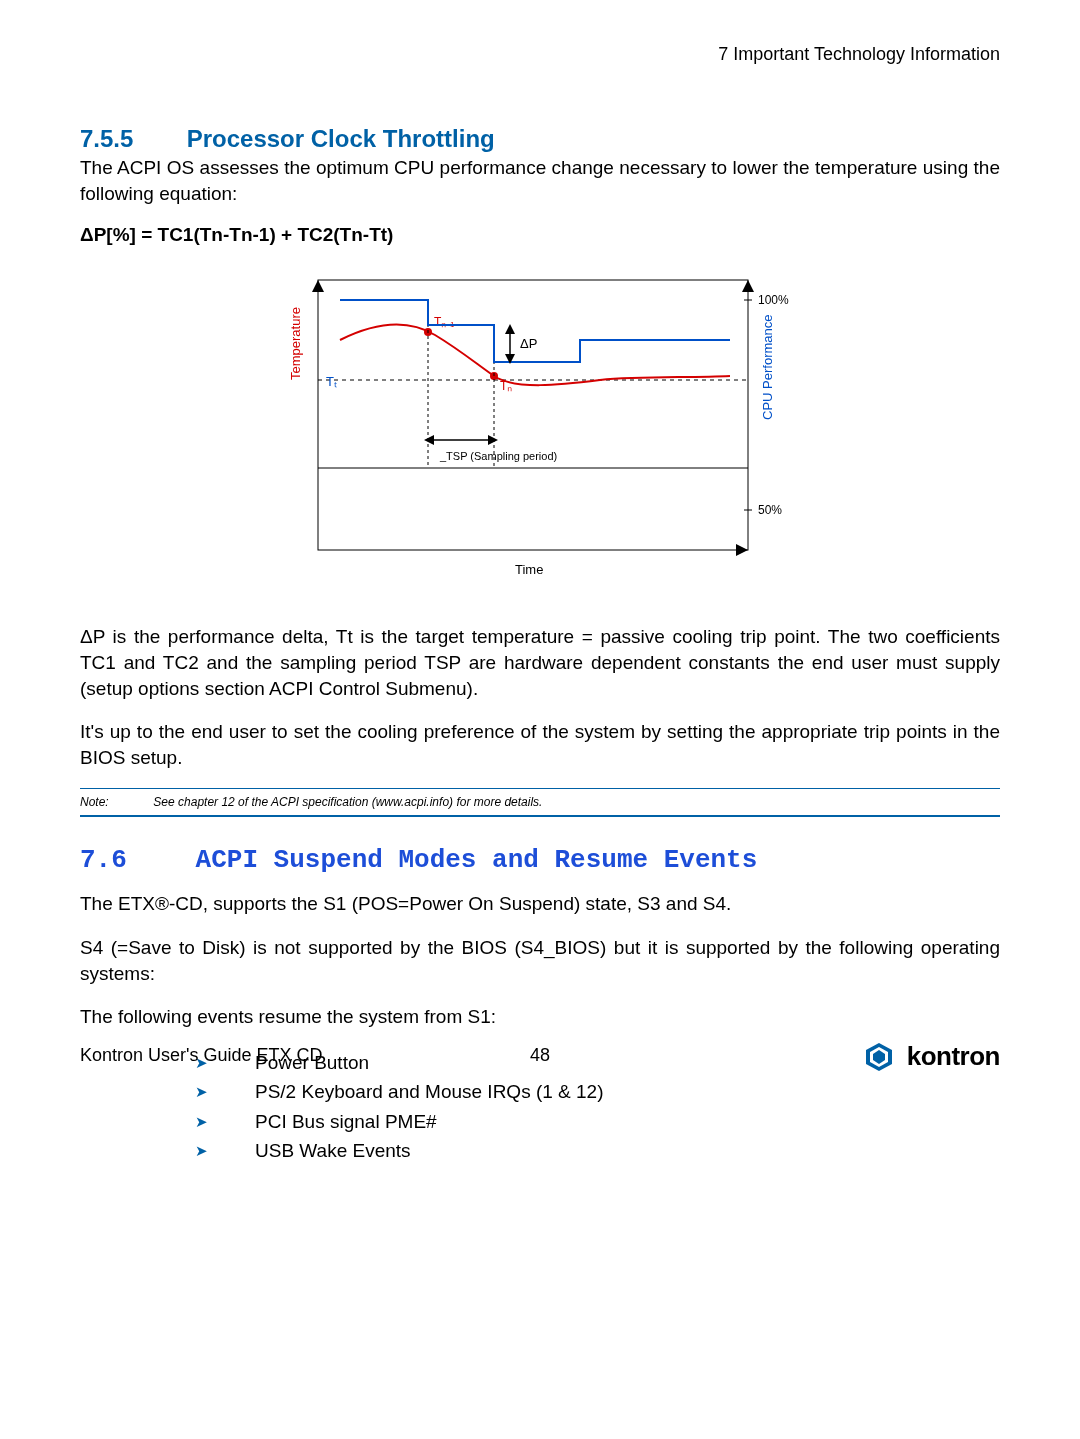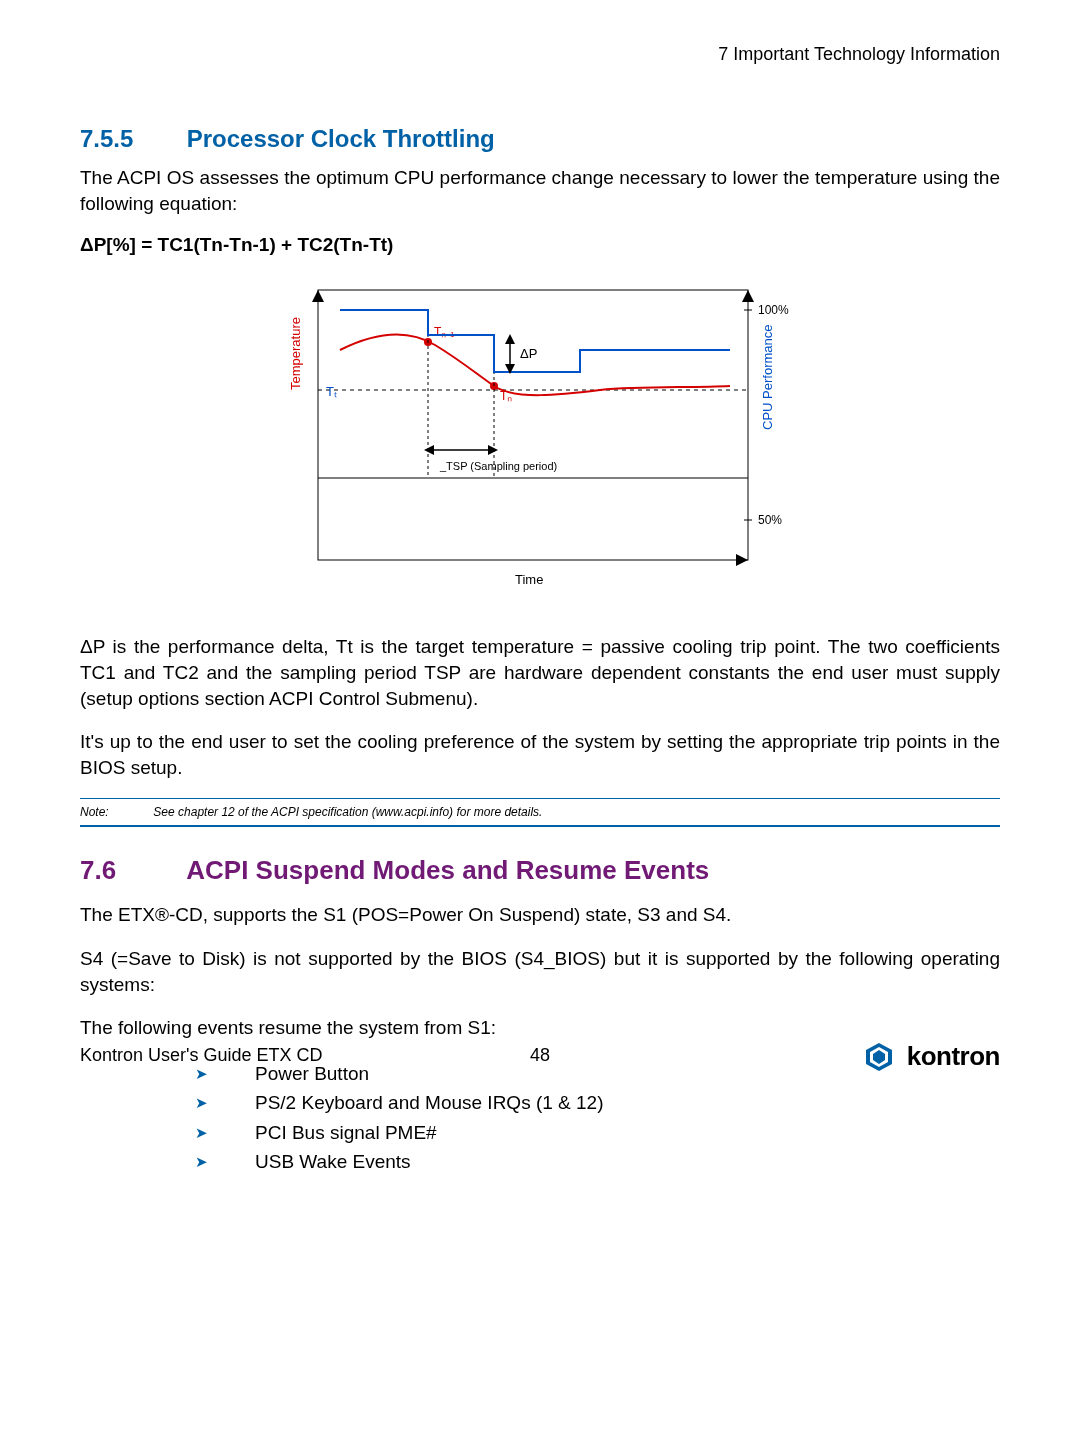--- a/index.html
+++ b/index.html
@@ -22,28 +22,29 @@
   .running-head {
     text-align: right;
     font-size: 18px;
     margin-bottom: 60px;
     margin-top: 4px;
   }
   .h3 {
     color: #0061a6;
     font-weight: 700;
     font-size: 24px;
-    margin: 0 0 12px 0;
+    margin: 0 0 2px 0;
   }
   .h3 .secnum { display: inline-block; width: 100px; }
   .h2 {
-    color: #701a75;
+    color: #1d4ed8;
     font-weight: 700;
     font-size: 26px;
     margin: 16px 0 16px 0;
+    font-family: Liberation Mono, monospace;
   }
   .h2 .secnum { display: inline-block; width: 100px; }
   p.body {
     font-size: 19px;
     line-height: 1.35;
     margin: 0 0 18px 0;
     text-align: justify;
   }
   p.eq {
     font-size: 19px;

